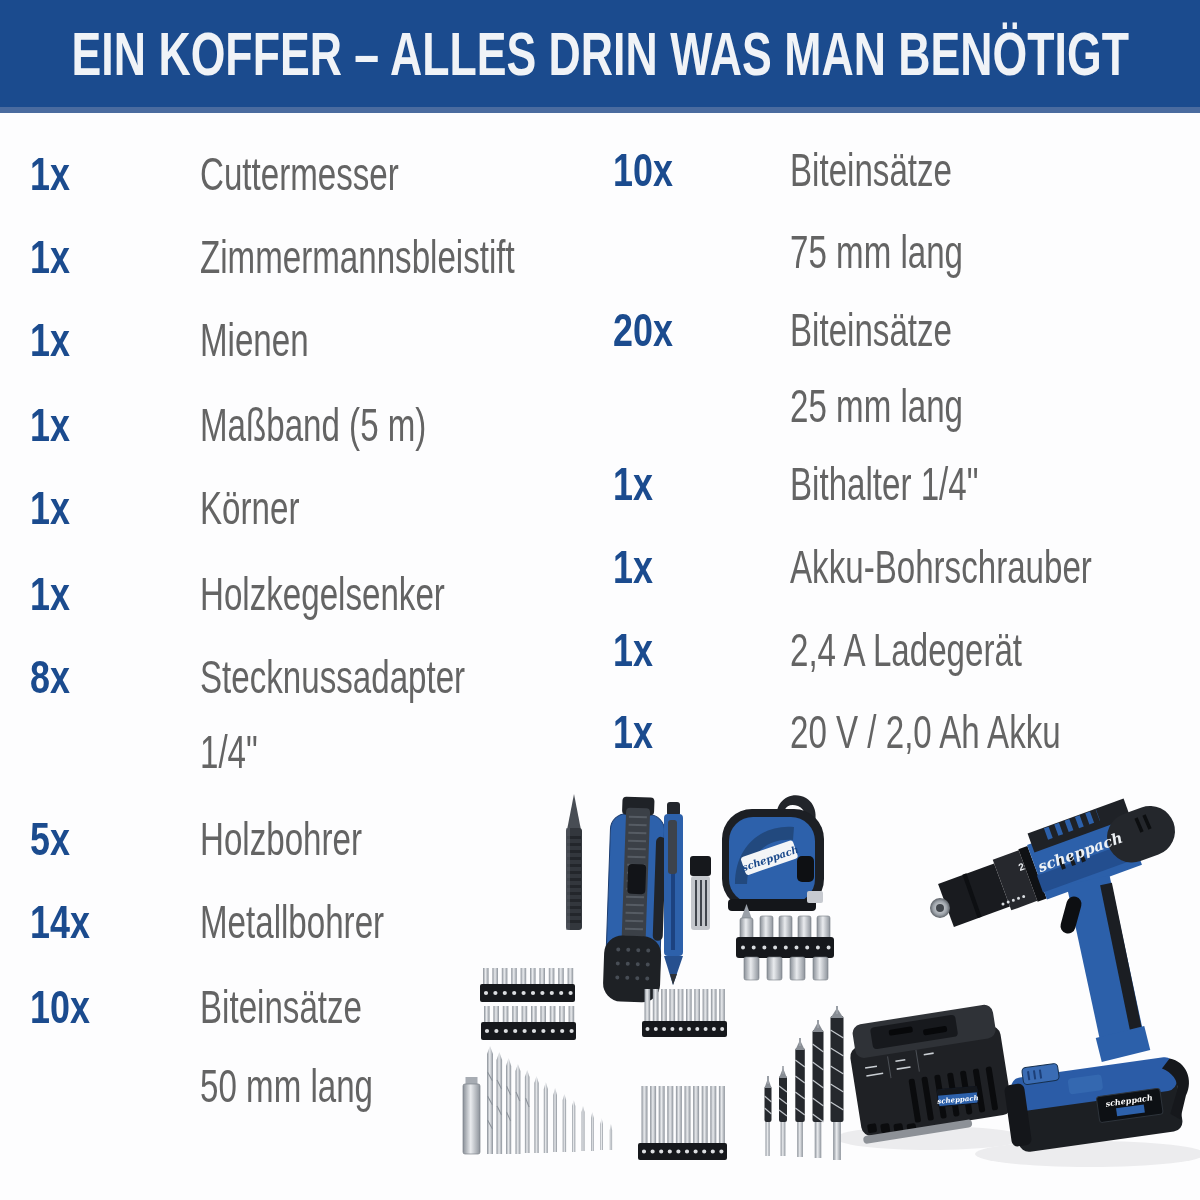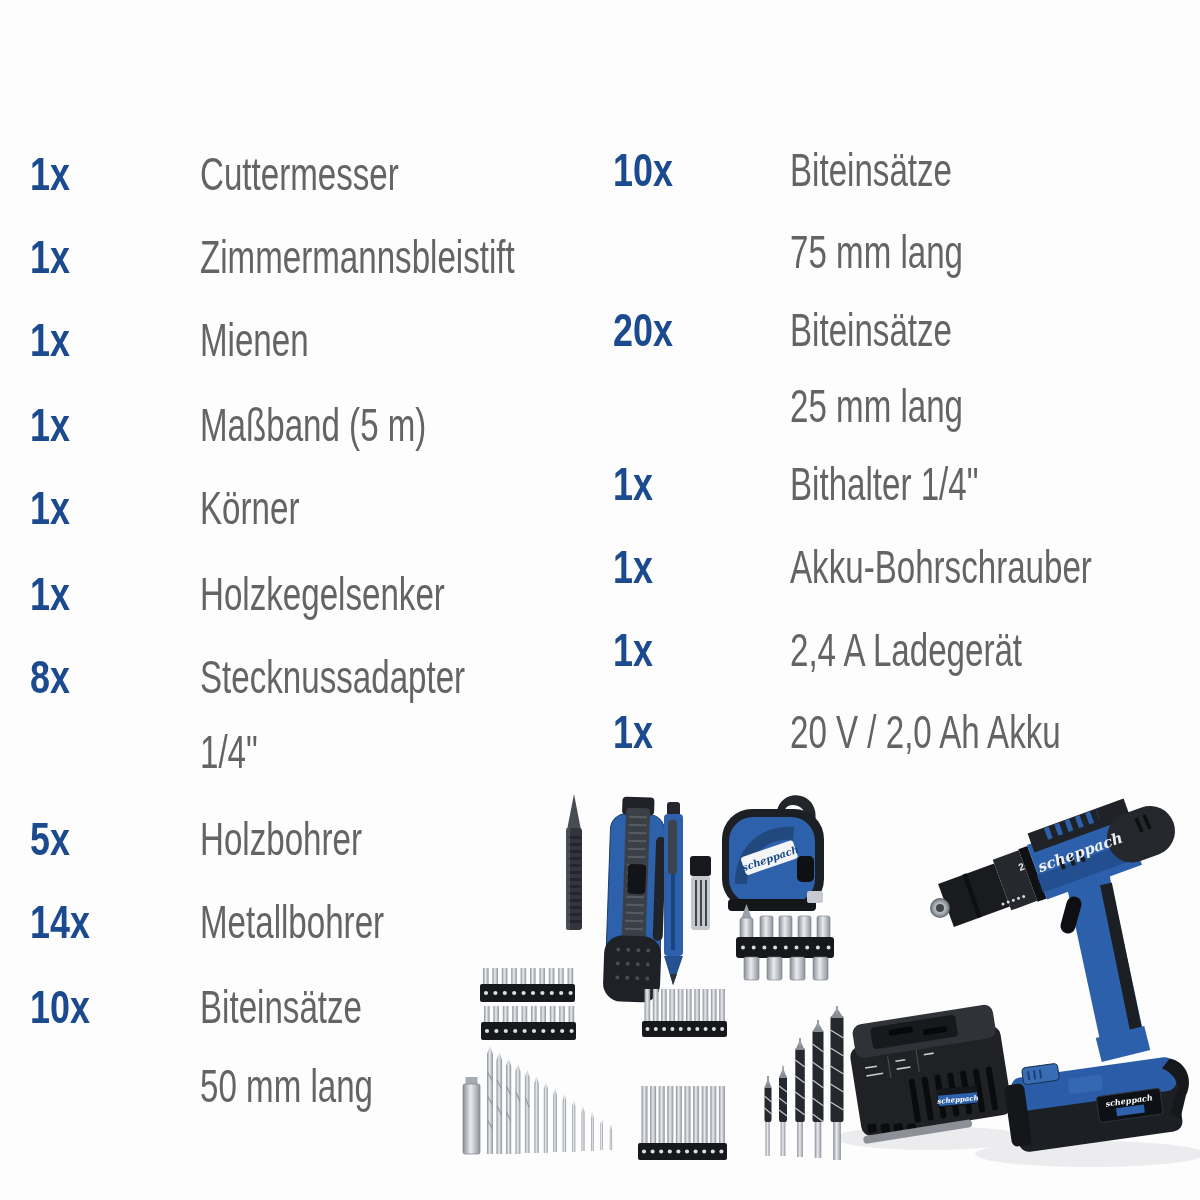--- a/index.html
+++ b/index.html
@@ -14,20 +14,23 @@
   .q{font-weight:bold;color:#1b4b8e;font-size:46px;transform:scaleX(.78);}
   .t{color:#646464;font-size:46px;transform:scaleX(.72);}
   .lc{left:30px}.lct{left:200px}.rc{left:613px}.rct{left:790px}
   .collage{position:absolute;left:430px;top:780px;width:770px;height:420px;}
 </style>
 </head>
 <body>
 
 <div class="page">
 
+  <header class="banner">
+    <div class="banner-text">EIN KOFFER – ALLES DRIN WAS MAN BENÖTIGT</div>
+  </header>
 
   <main>
 
     <div class="ln q lc" style="top:143px">1x</div>
     <div class="ln t lct" style="top:143px">Cuttermesser</div>
     <div class="ln q lc" style="top:226px">1x</div>
     <div class="ln t lct" style="top:226px">Zimmermannsbleistift</div>
     <div class="ln q lc" style="top:309px">1x</div>
     <div class="ln t lct" style="top:309px">Mienen</div>
     <div class="ln q lc" style="top:394px">1x</div>

